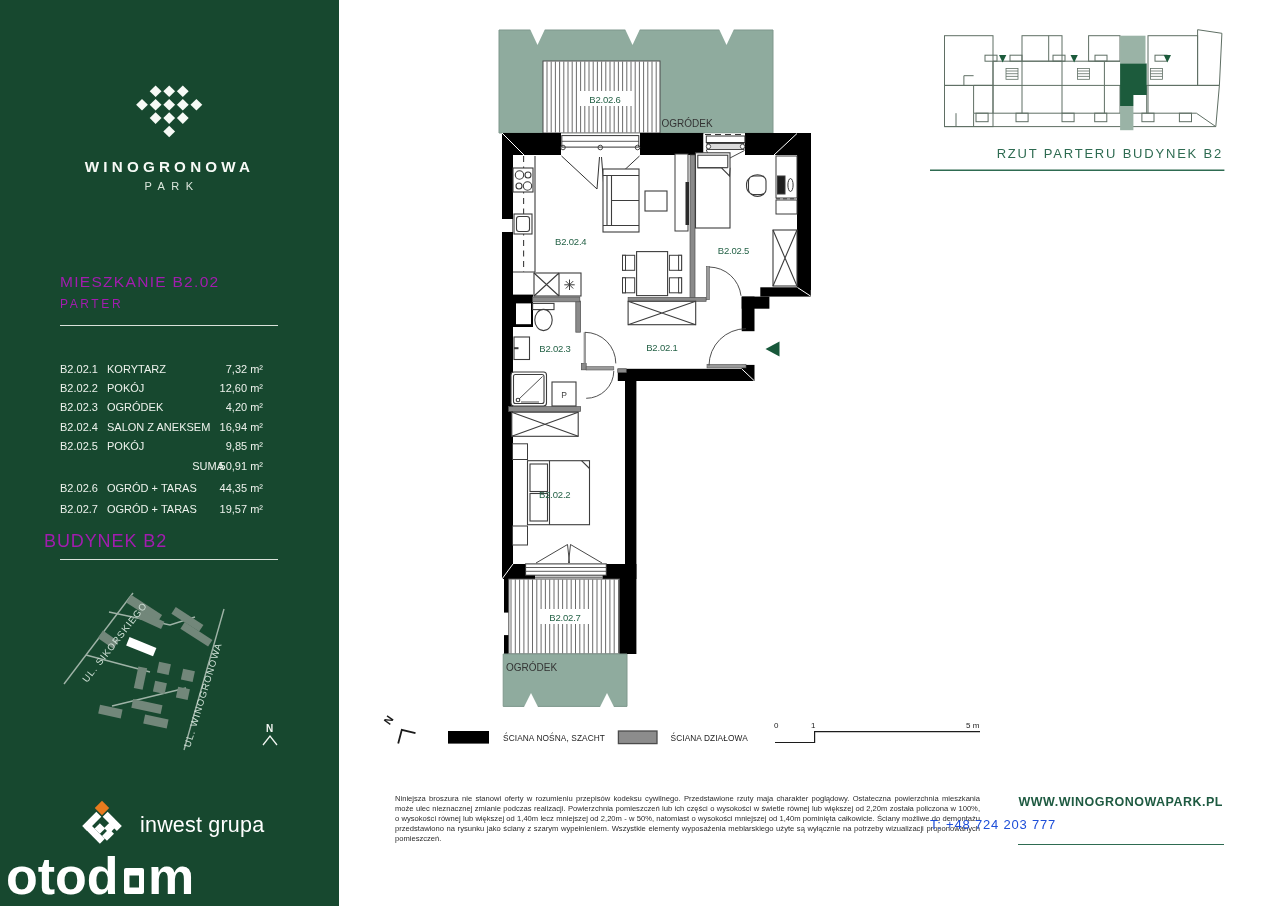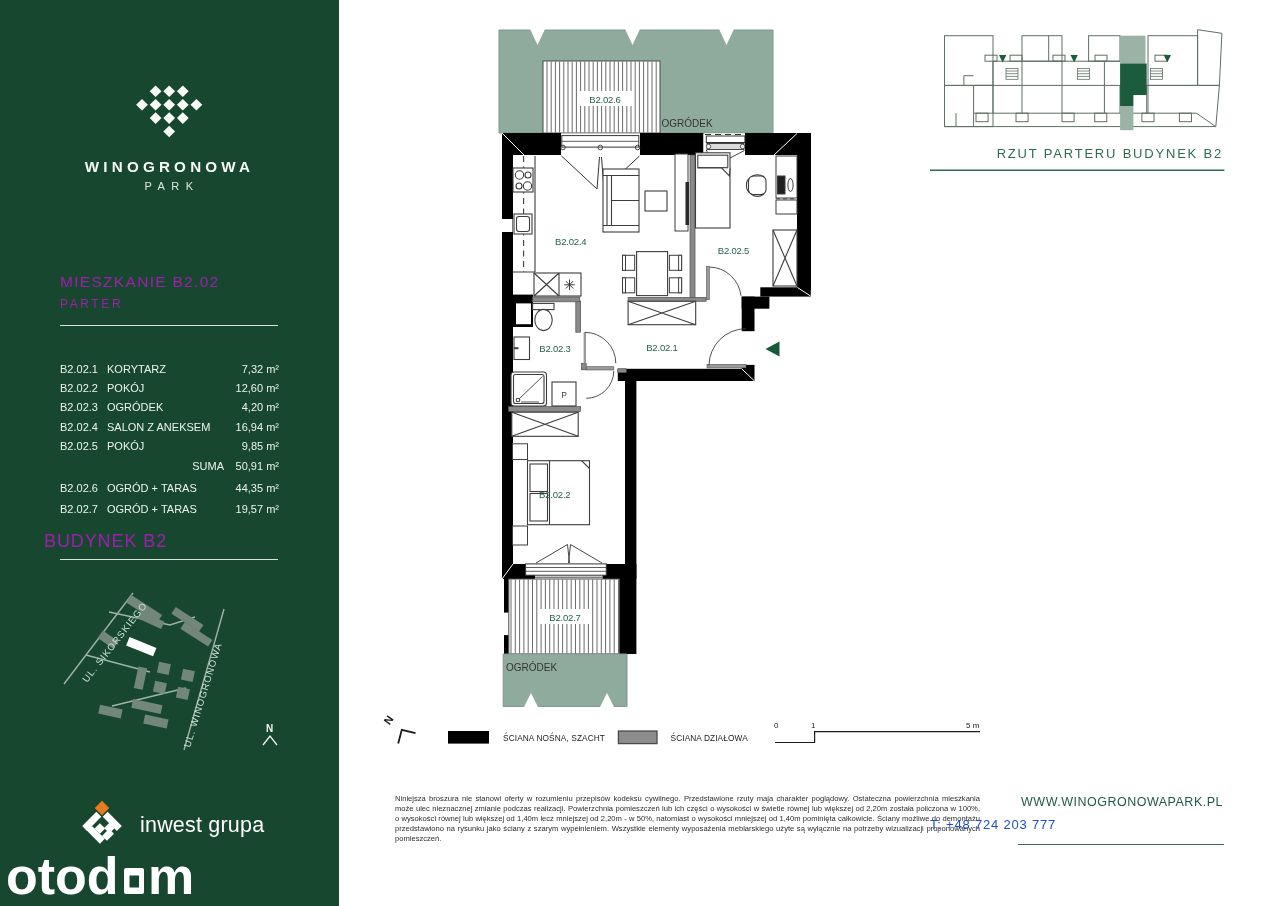--- a/index.html
+++ b/index.html
@@ -3,21 +3,21 @@
 <meta charset="utf-8">
 <style>
 html,body{margin:0;padding:0;background:#fff}
 .page{position:relative;width:1280px;height:906px;background:#fff;overflow:hidden;font-family:"Liberation Sans",sans-serif}
 .side{position:absolute;left:0;top:0;width:339px;height:906px;background:#17482F}
 .w{color:#a21caf}
 .abs{position:absolute}
 .row{position:absolute;left:60px;width:219px;font-size:11px;color:#EDF2EC;letter-spacing:0}
 .row .c1{position:absolute;left:0}
 .row .c2{position:absolute;left:47px}
-.row .c3{position:absolute;right:0;text-align:right}
+.row .c3{position:absolute;right:16px;text-align:right}
 </style>
 </head>
 <body>
 <div class="page">
 
 <div class="side"></div>
 
 <svg class="abs" style="left:0;top:0" width="339" height="906" viewBox="0 0 339 906">
 <g fill="#F7FAF6">
 <path id="dm" d="M155.6,85.5 l5.9,5.8 -5.9,5.8 -5.9,-5.8 Z"></path>
@@ -518,18 +518,18 @@
 <text x="774" y="728" fill="#1C1C1C" font-size="8">0</text>
 <text x="811" y="728" fill="#1C1C1C" font-size="8">1</text>
 <text x="966" y="728" fill="#1C1C1C" font-size="8">5 m</text>
 <path d="M775,742.5 H814.6 V731.6 H980" fill="none" stroke="#1C1C1C" stroke-width="1.2"></path>
 </g>
 
 </svg>
 
 <div class="abs" style="left:395px;top:794px;width:585px;font-size:7.6px;line-height:9.9px;color:#2B2B2B;text-align:justify">Niniejsza broszura nie stanowi oferty w rozumieniu przepisów kodeksu cywilnego. Przedstawione rzuty maja charakter poglądowy. Ostateczna powierzchnia mieszkania może ulec nieznacznej zmianie podczas realizacji. Powierzchnia pomieszczeń lub ich części o wysokości w świetle równej lub większej od 2,20m została policzona w 100%, o wysokości równej lub większej od 1,40m lecz mniejszej od 2,20m - w 50%, natomiast o wysokości mniejszej od 1,40m pominięta całkowicie. Ściany możliwe do demontażu przedstawiono na rysunku jako ściany z szarym wypełnieniem. Wszystkie elementy wyposażenia meblarskiego użyte są wyłącznie na potrzeby wizualizacji proponowanych pomieszczeń.</div>
 
-<div class="abs" style="left:930px;top:795px;width:293px;text-align:right;font-size:12.5px;font-weight:normal;letter-spacing:0.5px;color:#1E5A41">WWW.WINOGRONOWAPARK.PL</div>
+<div class="abs" style="left:930px;top:795px;width:293px;text-align:right;font-size:12.5px;font-weight:bold;letter-spacing:0.5px;color:#1E5A41">WWW.WINOGRONOWAPARK.PL</div>
 
 <div class="abs" style="left:930px;top:817px;width:292px;text-align:left;font-size:13px;font-weight:500;letter-spacing:0.8px;color:#1d4ed8">T: +48 724 203 777</div>
 
 <div class="abs" style="left:1018px;top:843.5px;width:206px;height:1.5px;background:#2E6B51"></div>
 </div>
 
 </body></html>

